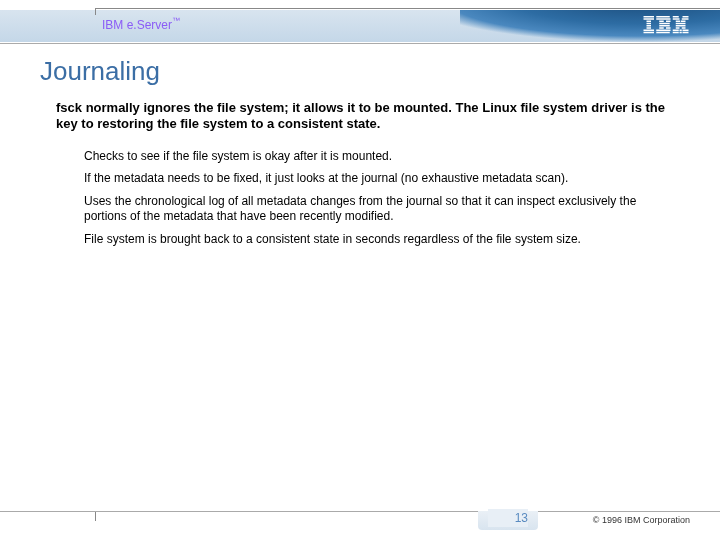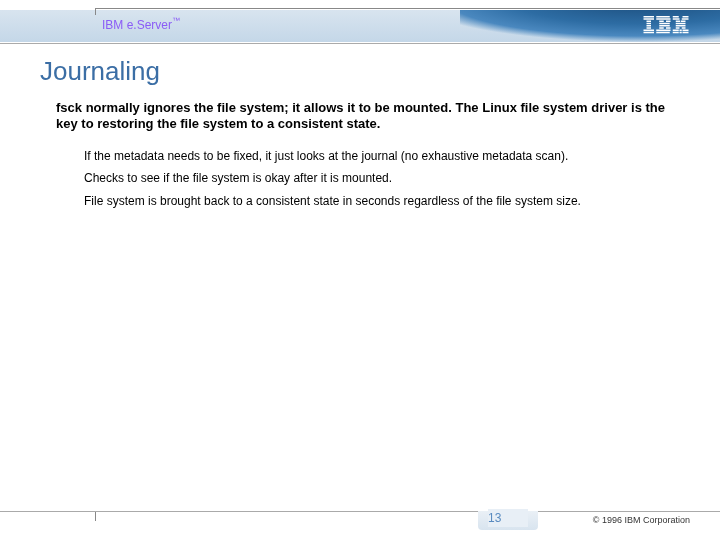--- a/index.html
+++ b/index.html
@@ -116,21 +116,21 @@
     left: 95px;
     width: 1px;
     height: 9px;
     background: #888;
   }
   .page-number {
     position: absolute;
     bottom: 13px;
     left: 488px;
     width: 40px;
-    text-align: left;
+    text-align: right;
     font-size: 12px;
     color: #5a8bc0;
     background: #e8eff6;
     padding: 2px 0;
   }
   .page-number-bg {
     position: absolute;
     bottom: 10px;
     left: 478px;
     width: 60px;
@@ -195,22 +195,23 @@
       <rect x="52" y="21" width="8" height="2"></rect>
     <rect x="48" y="18" width="3" height="2"></rect>
       <rect x="48" y="21" width="3" height="2"></rect>
   </g>
 </svg>
 
 <h1 class="title">Journaling</h1>
 
 <div class="content">
   <p class="main-para">fsck normally ignores the file system; it allows it to be mounted. The Linux file system driver is the key to restoring the file system to a consistent state.</p>
+  <p class="sub-item">Checks to see if the file system is okay after it is mounted.</p>
   <p class="sub-item">If the metadata needs to be fixed, it just looks at the journal (no exhaustive metadata scan).</p>
-  <p class="sub-item">Checks to see if the file system is okay after it is mounted.</p>
+  <p class="sub-item">Uses the chronological log of all metadata changes from the journal so that it can inspect exclusively the portions of the metadata that have been recently modified.</p>
   <p class="sub-item">File system is brought back to a consistent state in seconds regardless of the file system size.</p>
 </div>
 
 <div class="footer-line"></div>
 <div class="footer-tick"></div>
 <div class="page-number-bg"></div>
 <div class="page-number">13</div>
 <div class="copyright">© 1996 IBM Corporation</div>
 
 </body></html>

